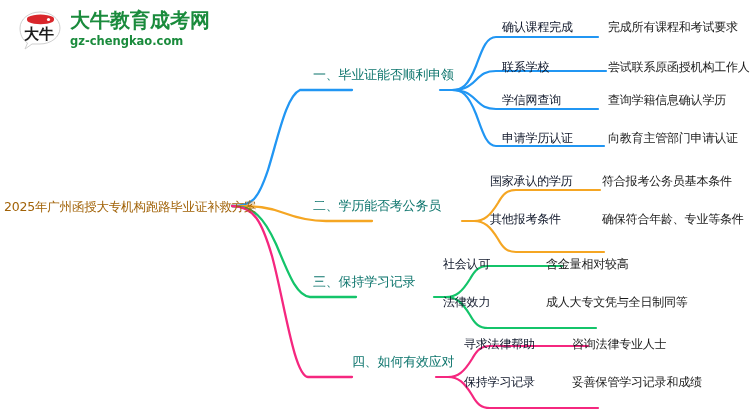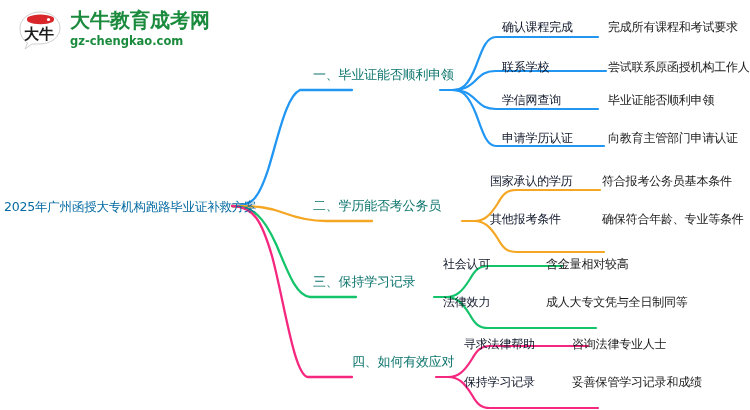--- a/index.html
+++ b/index.html
@@ -71,21 +71,21 @@
 
   
   .node {
     position: absolute;
     white-space: nowrap;
     color: #1a1a1a;
     font-family: "DejaVu Sans", "Liberation Sans", sans-serif;
   }
   .root-node {
     font-size: 12.5px;
-    color: #0369a1;
+    color: #a16207;
     letter-spacing: -0.2px;
   }
   .branch-node {
     font-size: 13px;
     color: #0f766e;
     letter-spacing: -0.2px;
   }
   .leaf-key {
     font-size: 12px;
     color: #0f172a;
@@ -161,21 +161,21 @@
   <div class="node branch-node" style="left:313px; top:273px;">三、保持学习记录</div>
   <div class="node branch-node" style="left:313px; top:353px;margin-left:39px;">四、如何有效应对</div>
 
   <div class="node leaf-key" style="left:502px; top:19px;">确认课程完成</div>
   <div class="node leaf-val" style="left:608px; top:19px;">完成所有课程和考试要求</div>
 
   <div class="node leaf-key" style="left:502px; top:59px;">联系学校</div>
   <div class="node leaf-val" style="left:608px; top:59px;">尝试联系原函授机构工作人员</div>
 
   <div class="node leaf-key" style="left:502px; top:92px;">学信网查询</div>
-  <div class="node leaf-val" style="left:608px; top:92px;">毕业证能否顺利申领</div>
+  <div class="node leaf-val" style="left:608px; top:92px;">查询学籍信息确认学历</div>
 
   <div class="node leaf-key" style="left:502px; top:130px;">申请学历认证</div>
   <div class="node leaf-val" style="left:608px; top:130px;">向教育主管部门申请认证</div>
 
   <div class="node leaf-key" style="left:490px; top:173px;">国家承认的学历</div>
   <div class="node leaf-val" style="left:602px; top:173px;">符合报考公务员基本条件</div>
 
   <div class="node leaf-key" style="left:490px; top:211px;">其他报考条件</div>
   <div class="node leaf-val" style="left:602px; top:211px;">确保符合年龄、专业等条件</div>
 

